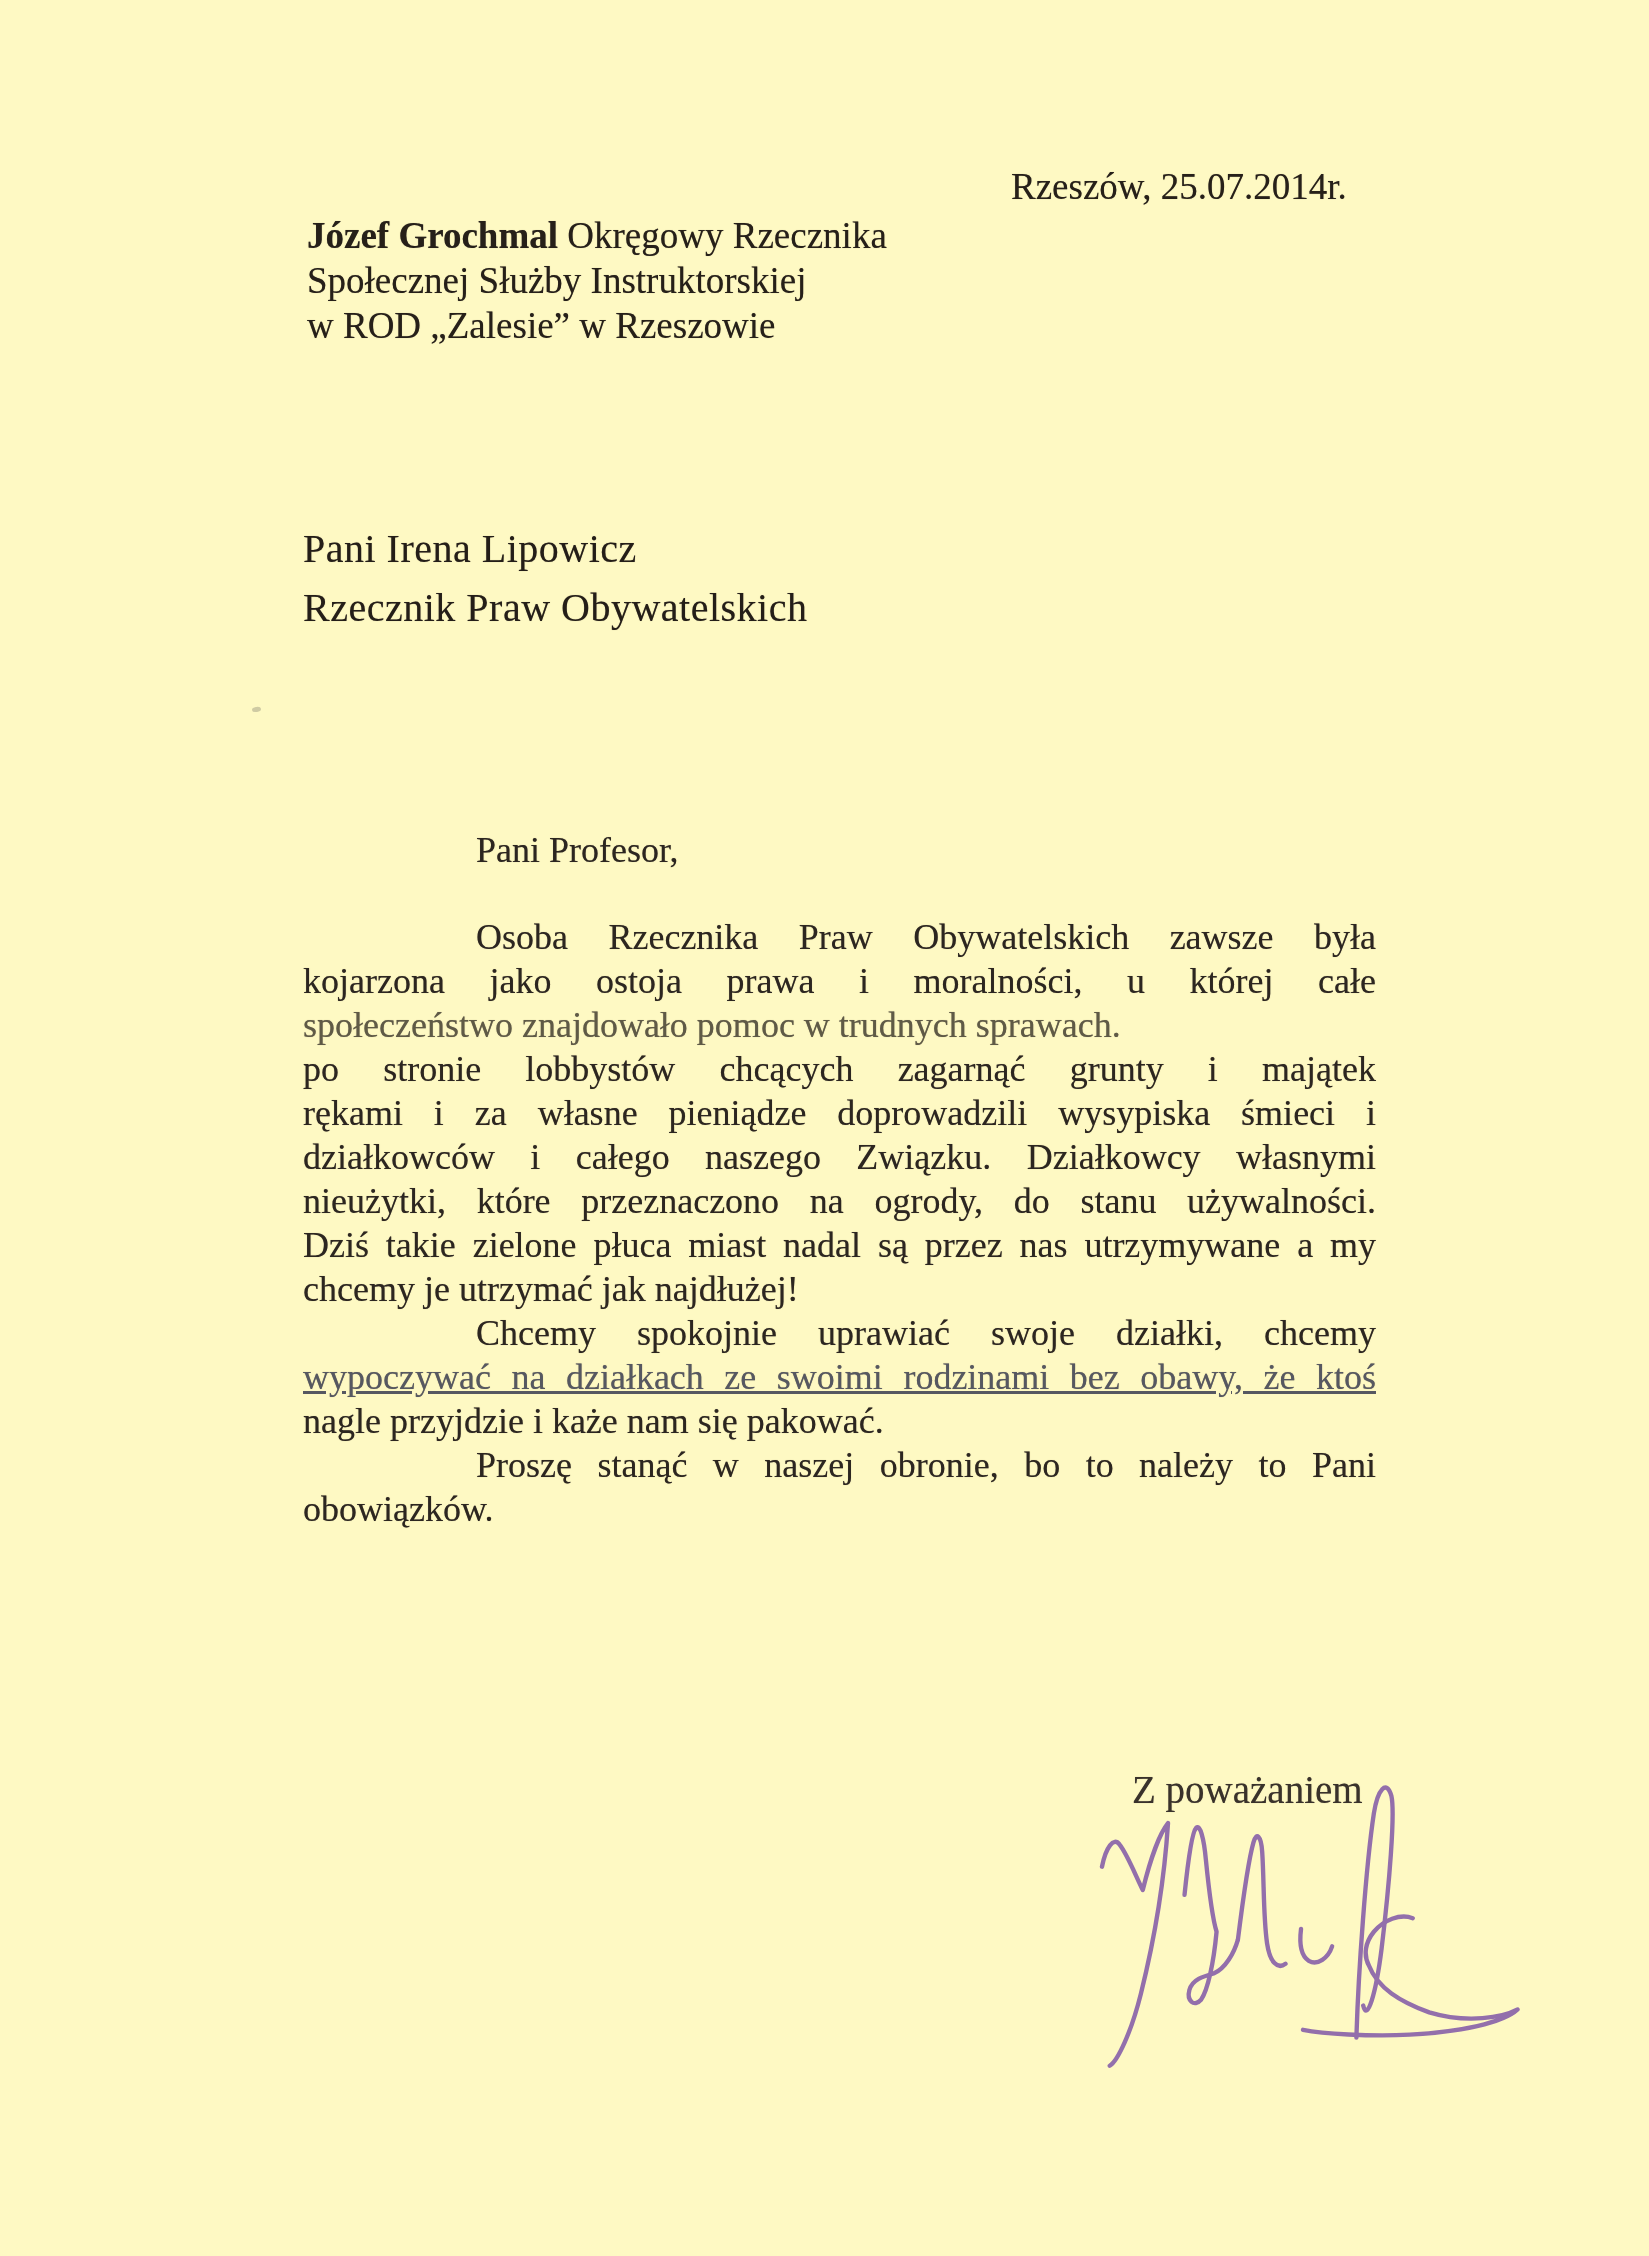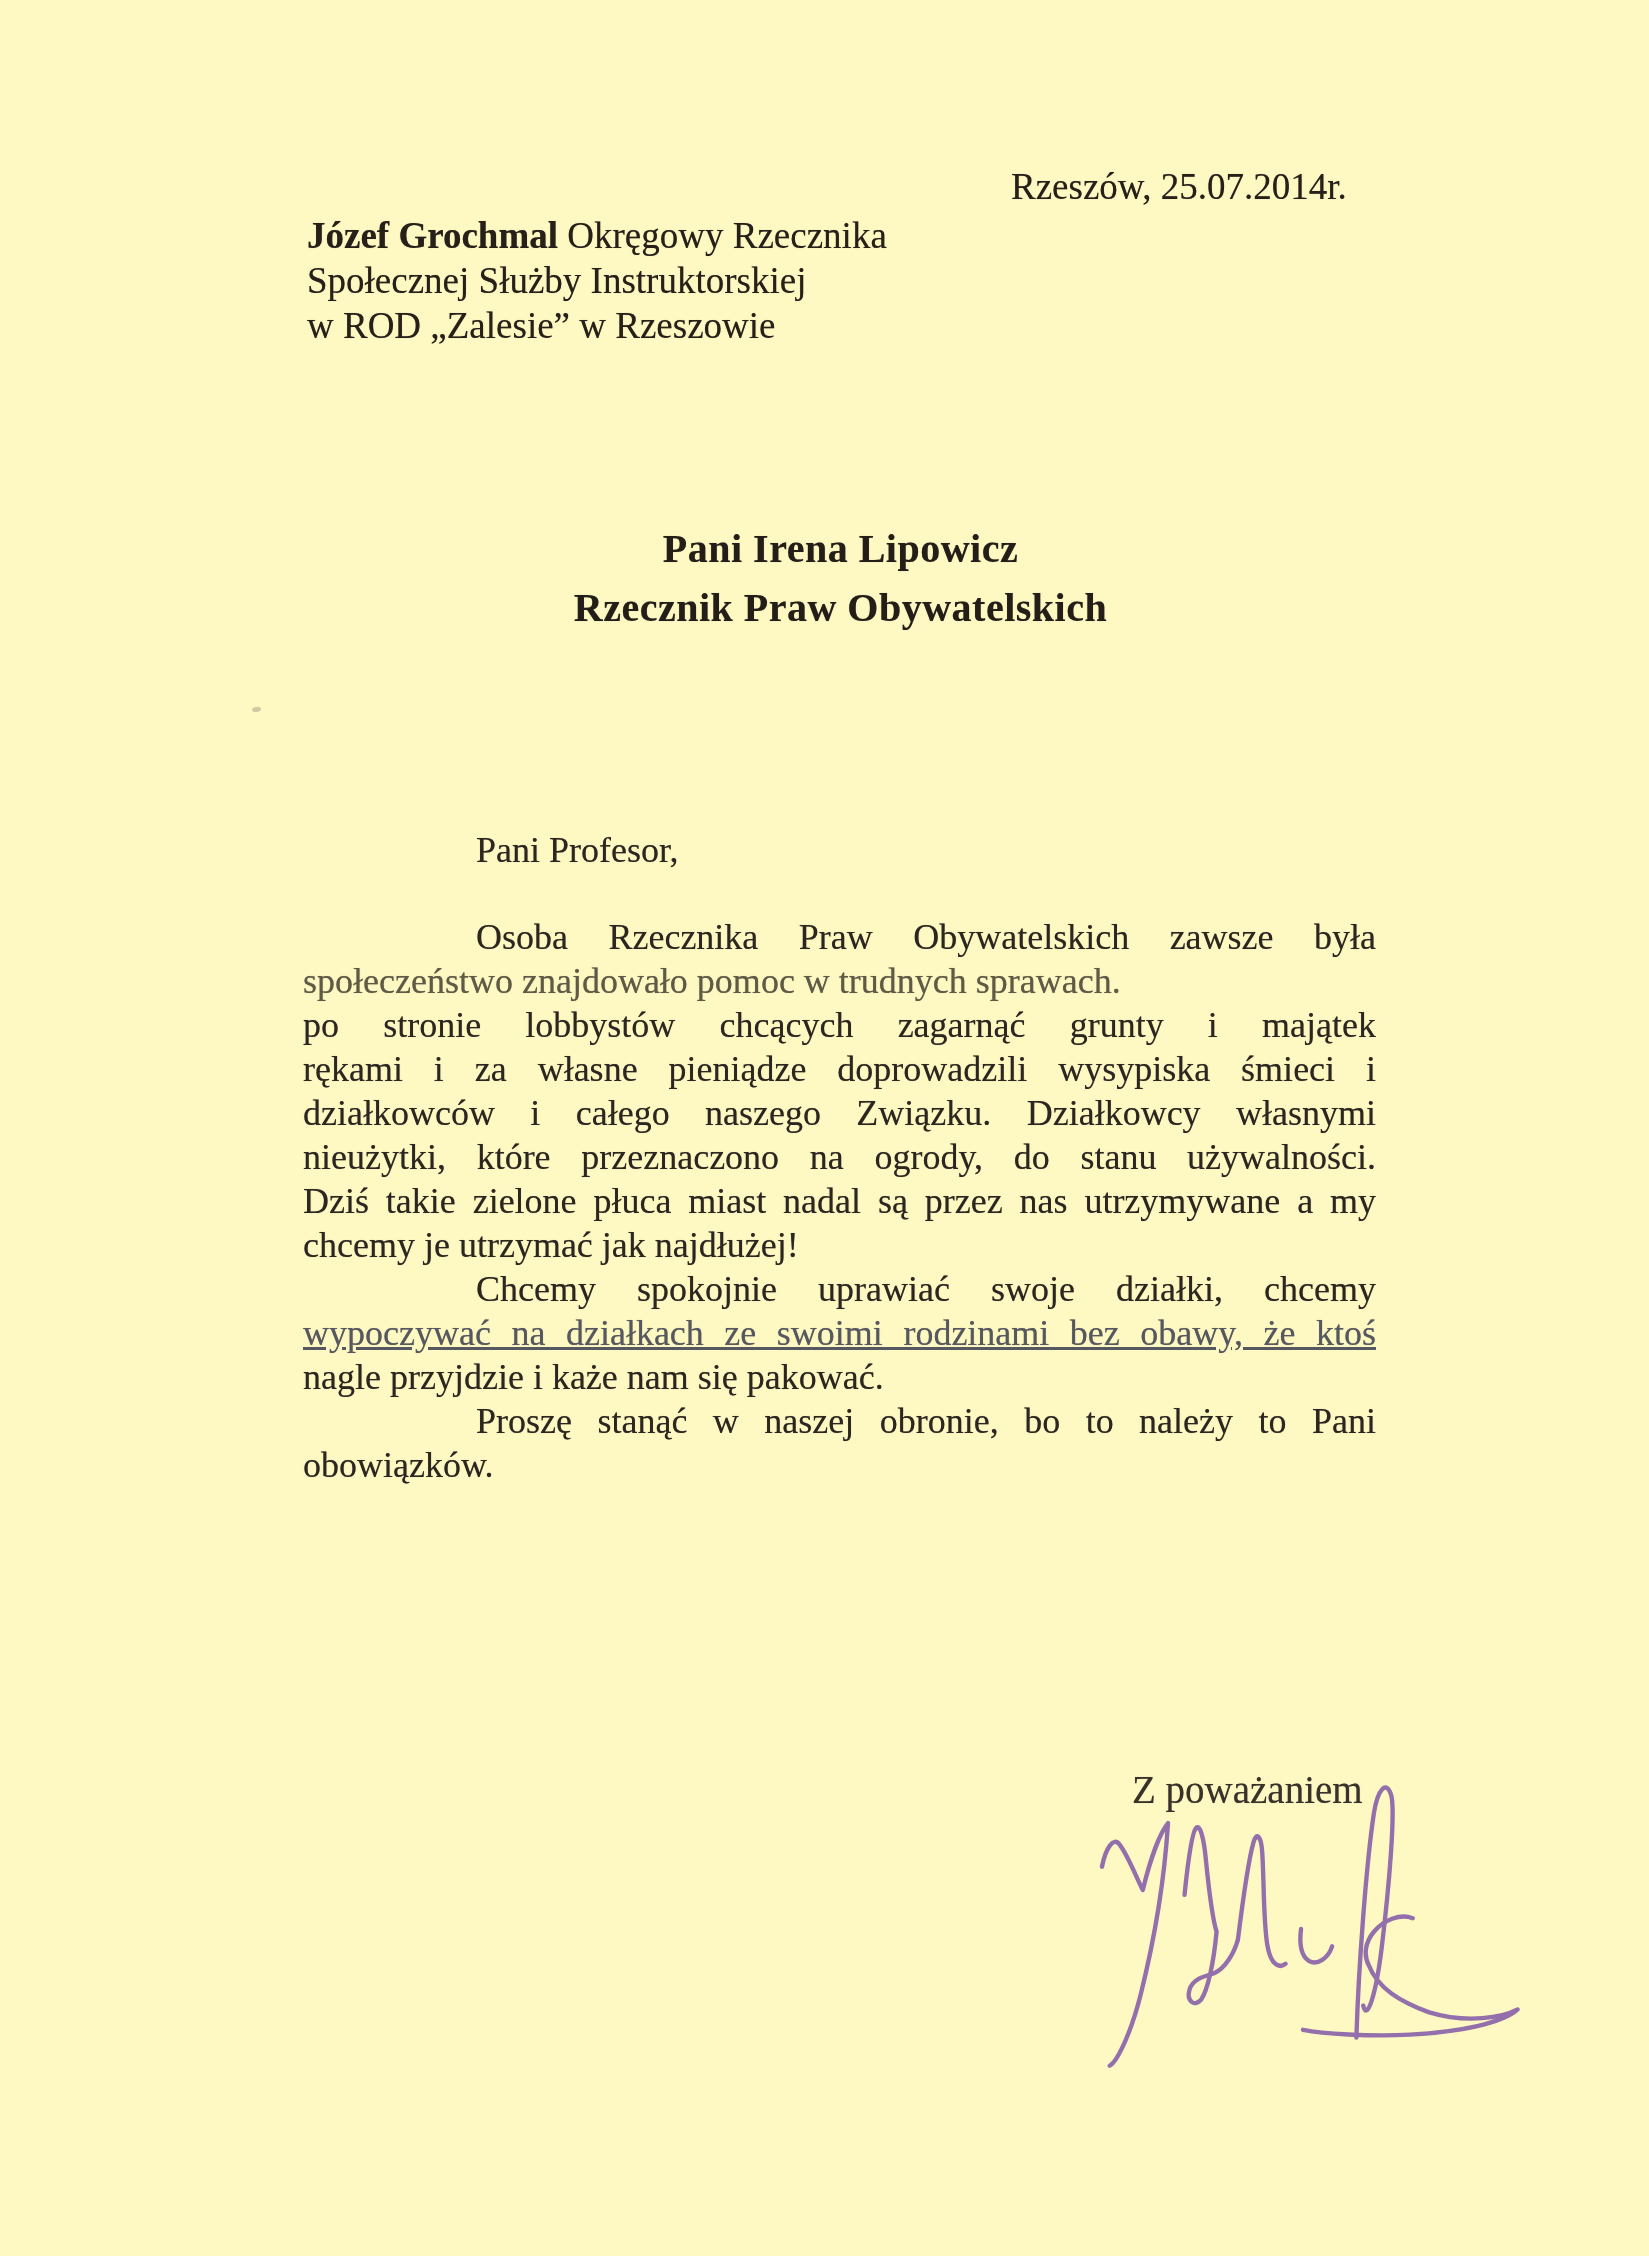--- a/index.html
+++ b/index.html
@@ -10,21 +10,21 @@
     overflow:hidden;
     font-family:"Liberation Serif","DejaVu Serif",serif;
     color:#2c2620;
   }
   .txt{ text-shadow:0 0 0.7px rgba(60,50,40,.55); }
   .date{position:absolute;left:1011px;top:165px;font-size:37px;line-height:44px;white-space:nowrap;color:#262019;}
   .sender{position:absolute;left:307px;top:213px;font-size:37px;line-height:45px;color:#262019;}
   .sender .bold{font-weight:700;}
   .addr{
     position:absolute;left:303px;top:519px;width:1075px;
-    text-align:center;font-weight:700;font-size:40px;line-height:59px;
+    font-weight:400;font-size:40px;line-height:59px;
     letter-spacing:0.5px;color:#241e18;
   }
   .body{position:absolute;left:303px;top:828px;width:1073px;font-size:36px;line-height:44px;}
   .line{min-height:44px;}
   .indent{text-indent:173px;}
   .j{text-align:justify;text-align-last:justify;}
   .spacer{height:43px;}
   .light1{color:#5f5a46;}
   .light2{color:#565861;text-decoration:underline;}
   .closing{position:absolute;left:1132px;top:1768px;font-size:39px;line-height:44px;color:#39322b;white-space:nowrap;}
@@ -52,20 +52,21 @@
   <div class="addr txt">
     <div>Pani Irena Lipowicz</div>
     <div>Rzecznik Praw Obywatelskich</div>
   </div>
 
   <div class="body txt">
     <div class="line indent">Pani Profesor,</div>
     <div class="spacer"></div>
 
     <div class="line j indent">Osoba Rzecznika Praw Obywatelskich zawsze była</div>
+    <div class="line j">kojarzona jako ostoja prawa i moralności, u której całe</div>
     <div class="line light1">społeczeństwo znajdowało pomoc w trudnych sprawach.</div>
 
     <div class="line j">po stronie lobbystów chcących zagarnąć grunty i majątek</div>
     <div class="line j">rękami i za własne pieniądze doprowadzili wysypiska śmieci i</div>
     <div class="line j">działkowców i całego naszego Związku. Działkowcy własnymi</div>
     <div class="line j">nieużytki, które przeznaczono na ogrody, do stanu używalności.</div>
     <div class="line j">Dziś takie zielone płuca miast nadal są przez nas utrzymywane a my</div>
     <div class="line">chcemy je utrzymać jak najdłużej!</div>
 
     <div class="line j indent">Chcemy spokojnie uprawiać swoje działki, chcemy</div>

